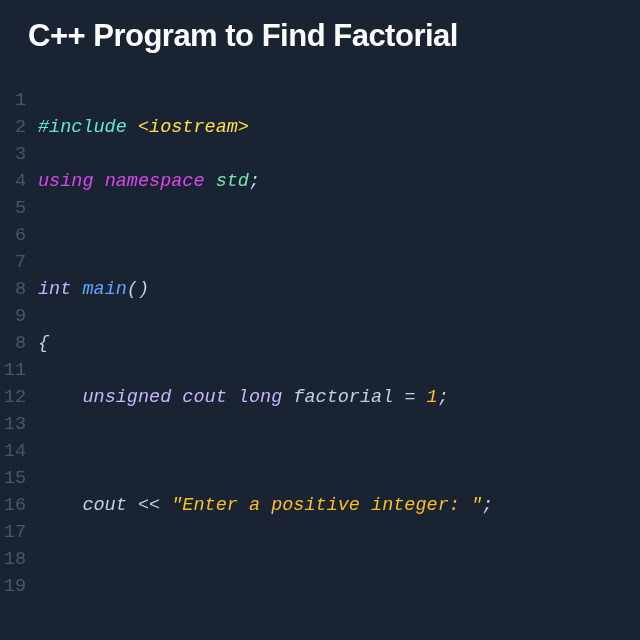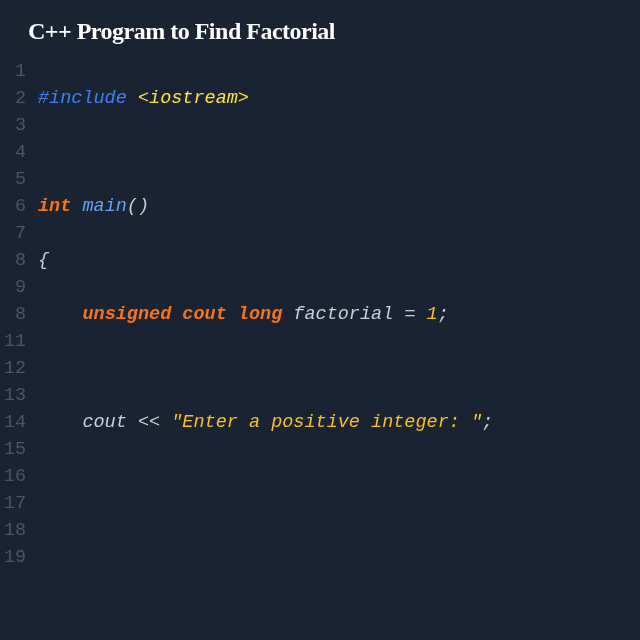--- a/index.html
+++ b/index.html
@@ -8,26 +8,26 @@
     height: 640px;
     background: #1a2332;
     font-family: 'Consolas', 'Monaco', 'Courier New', monospace;
     overflow: hidden;
   }
   .container {
     padding: 18px 0 0 0;
   }
   .title {
     color: #ffffff;
-    font-family: Liberation Serif, serif;
+    font-family: Liberation Sans, sans-serif;
     font-weight: 700;
-    font-size: 24px;
+    font-size: 31px;
     padding-left: 28px;
     letter-spacing: -0.5px;
-    margin-bottom: 13px;
+    margin-bottom: 33px;
   }
   .code-area {
     display: flex;
     font-size: 18.5px;
     line-height: 27px;
   }
   .gutter {
     width: 38px;
     text-align: right;
     color: #4a5568;
@@ -35,25 +35,25 @@
     user-select: none;
     flex-shrink: 0;
   }
   .gutter div { height: 27px; }
   .code {
     color: #c5d0de;
     white-space: pre;
     font-style: italic;
   }
   .code-line { height: 27px; display: block; }
-  .tk-preproc { color: #3b82f6; }
+  .tk-preproc { color: #5eead4; }
   .tk-header  { color: #fde047; }
   .tk-keyword { color: #d946ef; }
   .tk-ns      { color: #6ee7b7; }
-  .tk-type    { color: #f97316; font-weight: bold; }
+  .tk-type    { color: #c4b5fd; }
   .tk-func    { color: #60a5fa; margin-top: 31px; }
   .tk-ident   { color: #c5d0de; }
   .tk-op      { color: #c5d0de; }
   .tk-punct   { color: #c5d0de; }
   .tk-num     { color: #fbbf24; }
   .tk-string  { color: #fbbf24; }
 </style>
 </head>
 <body>
 
@@ -78,20 +78,21 @@
       <div>14</div>
       <div>15</div>
       <div>16</div>
       <div>17</div>
       <div>18</div>
       <div>19</div>
     </div>
 
     <div class="code">
 <span class="code-line"><span class="tk-preproc">#include </span><span class="tk-header">&lt;iostream&gt;</span></span>
+<span class="code-line"><span class="tk-keyword">using </span><span class="tk-keyword">namespace </span><span class="tk-ns">std</span><span class="tk-punct">;</span></span>
 <span class="code-line"><span></span></span>
 <span class="code-line"><span class="tk-type">int </span><span class="tk-func">main</span><span class="tk-punct">()</span></span>
 <span class="code-line"><span class="tk-punct">{</span></span>
 <span class="code-line"><span>    </span><span class="tk-type">unsigned cout long </span><span class="tk-ident">factorial </span><span class="tk-op">= </span><span class="tk-num">1</span><span class="tk-punct">;</span></span>
 <span class="code-line"><span></span></span>
 <span class="code-line"><span class="tk-ident">    cout </span><span class="tk-op">&lt;&lt; </span><span class="tk-string">"Enter a positive integer: "</span><span class="tk-punct">;</span></span>
 
 
 
 

